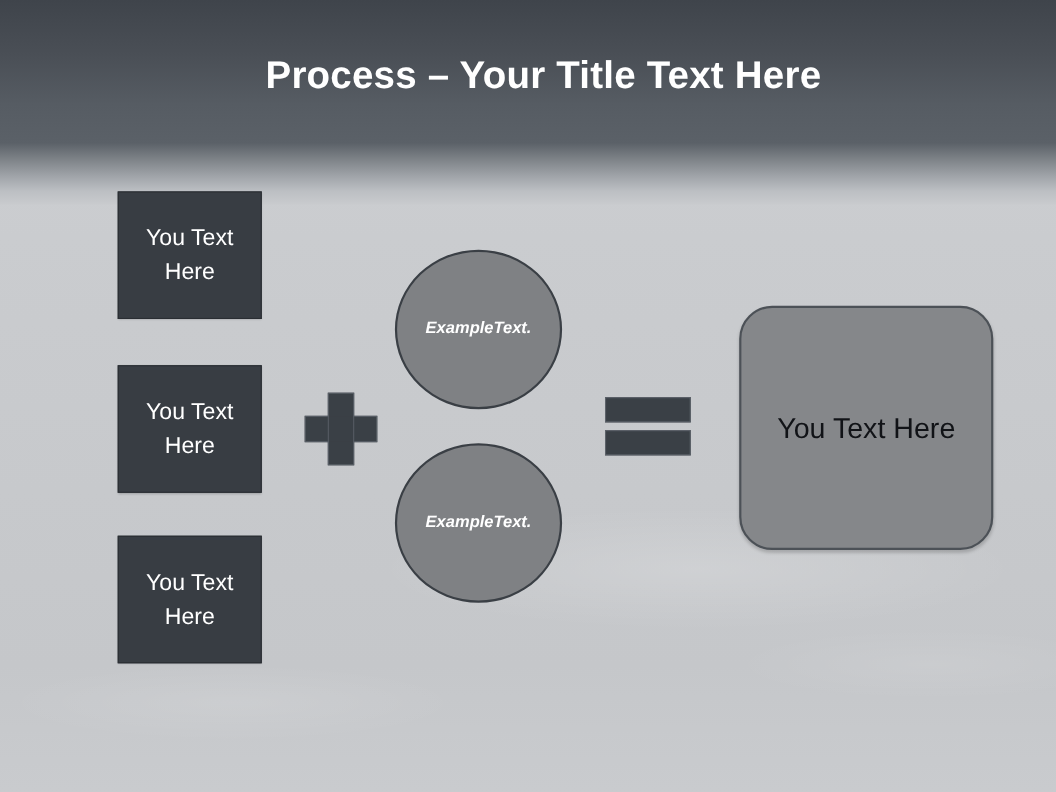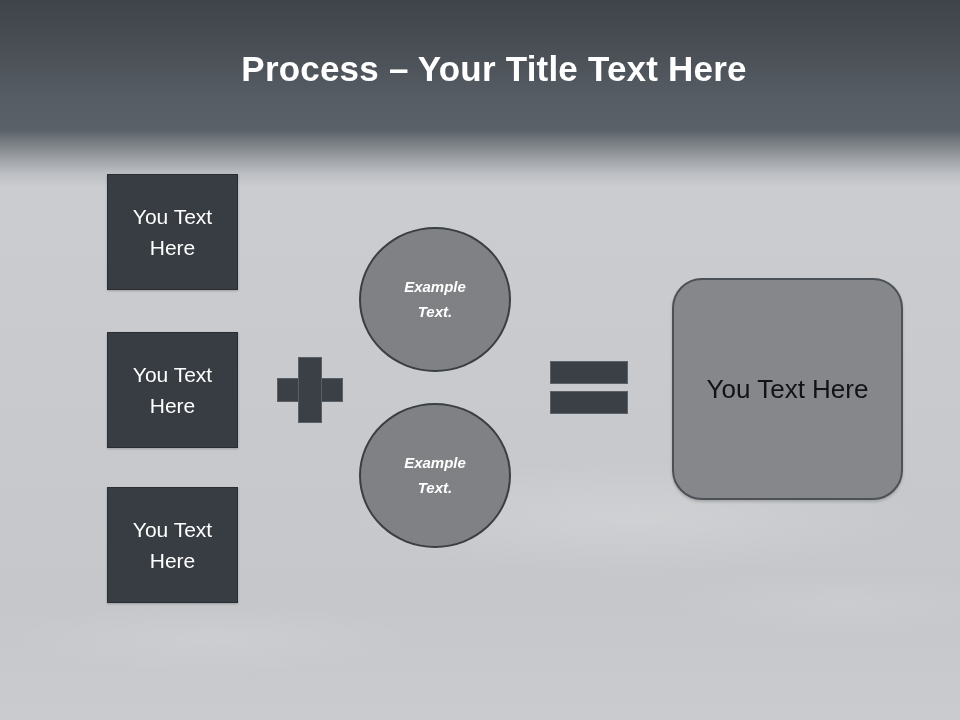--- a/index.html
+++ b/index.html
@@ -122,21 +122,21 @@
   
   .circle {
     position: absolute;
     width: 152px;
     height: 145px;
     border-radius: 50%;
     background: #7f8184;
     border: 2px solid #3a3f45;
     box-sizing: border-box;
     display: flex;
-    flex-direction: column;
+    flex-direction: row;
     align-items: center;
     justify-content: center;
     text-align: center;
     color: #ffffff;
     font-size: 15px;
     font-weight: bold;
     font-style: italic;
     line-height: 1.62;
   }
   .circle-1 { left: 359px; top: 227px; }

